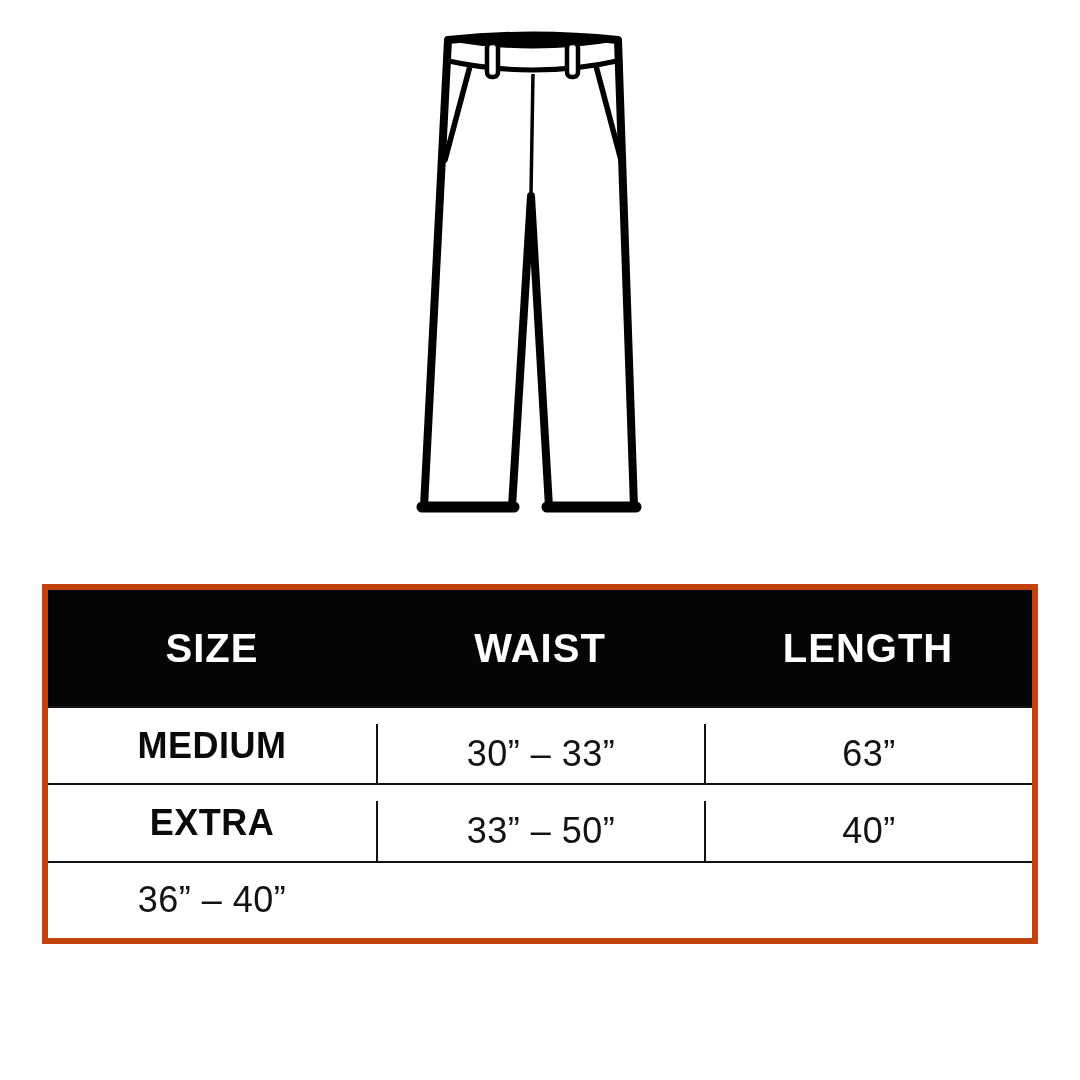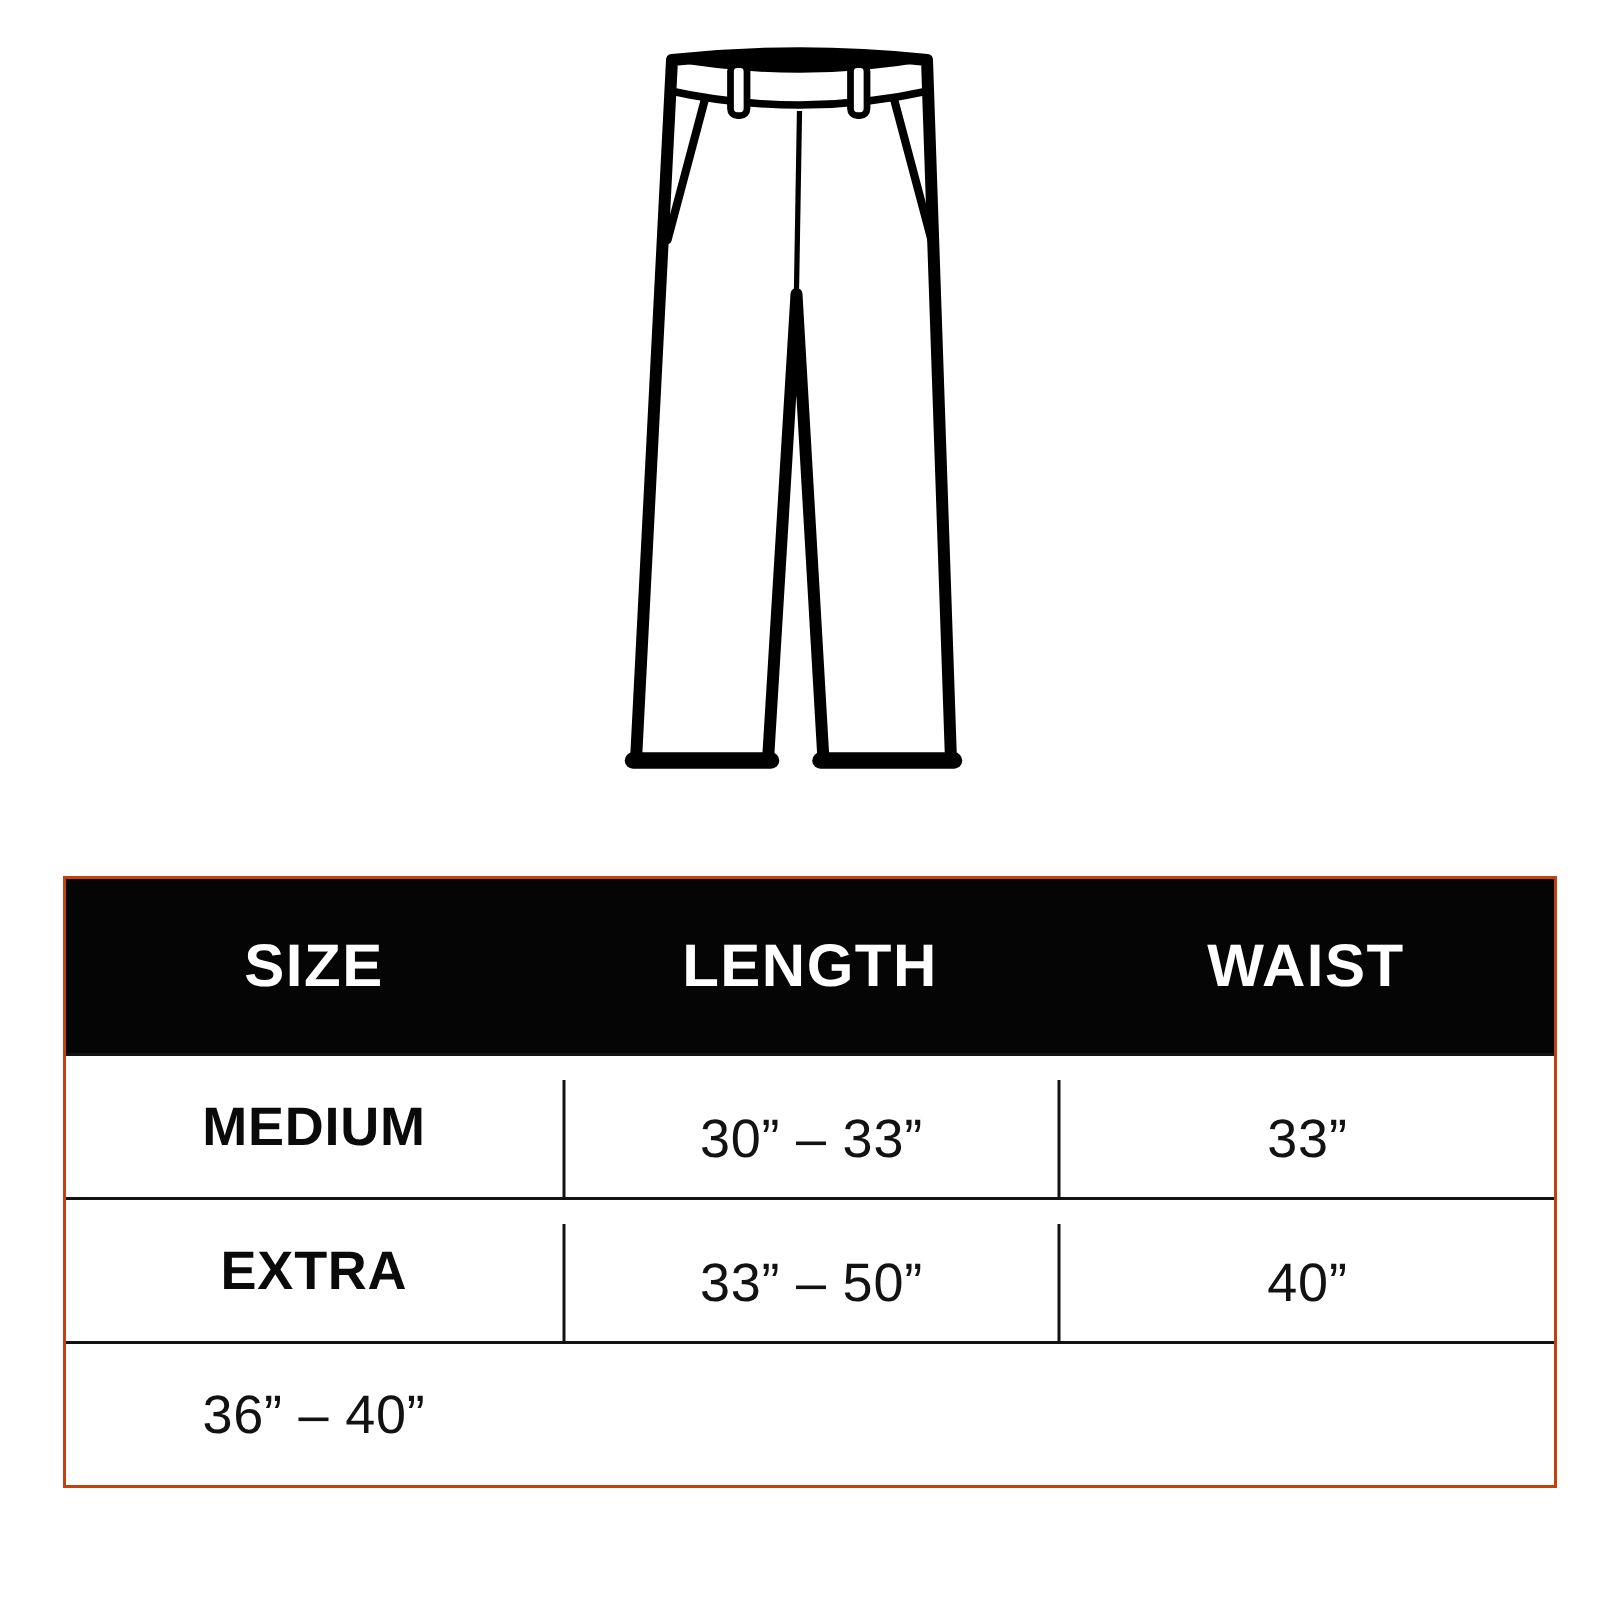--- a/index.html
+++ b/index.html
@@ -23,24 +23,24 @@
     width: 254px;
     height: 505px;
   }
 
   
   .size-table {
     position: absolute;
     left: 42px;
     top: 584px;
     width: 996px;
-    height: 408px;
+    height: 360px;
     display: grid;
     grid-template-rows: 116px 1fr 1fr 1fr;
-    border: 2px solid #c2410c;
+    border: 6px solid #c2410c;
     box-sizing: border-box;
     background: #ffffff;
   }
   .t-row {
     display: grid;
     grid-template-columns: 1fr 1fr 1fr;
   }
   .t-row.header {
     background: #050505;
   }
@@ -98,28 +98,28 @@
     <rect x="567" y="43" width="11" height="34" rx="4.5" fill="#ffffff" stroke="#000000" stroke-width="4.5"></rect>
 
     <path d="M 422 507 L 514 507" stroke="#000000" stroke-width="11" stroke-linecap="round" fill="none"></path>
     <path d="M 547 507 L 636 507" stroke="#000000" stroke-width="11" stroke-linecap="round" fill="none"></path>
   </svg>
 </div>
 
 <div class="size-table">
   <div class="t-row header">
     <div class="cell head">SIZE</div>
+    <div class="cell head">WAIST</div>
     <div class="cell head">LENGTH</div>
-    <div class="cell head">WAIST</div>
   </div>
 
   <div class="t-row body">
     <div class="cell size">MEDIUM</div>
     <div class="cell val">30” – 33”</div>
-    <div class="cell val">33”</div>
+    <div class="cell val">63”</div>
   </div>
 
   <div class="t-row body">
     <div class="cell size">EXTRA</div>
     <div class="cell val">33” – 50”</div>
     <div class="cell val">40”</div>
   </div>
 
   <div class="t-row body">
     <div class="cell val">36” – 40”</div>

